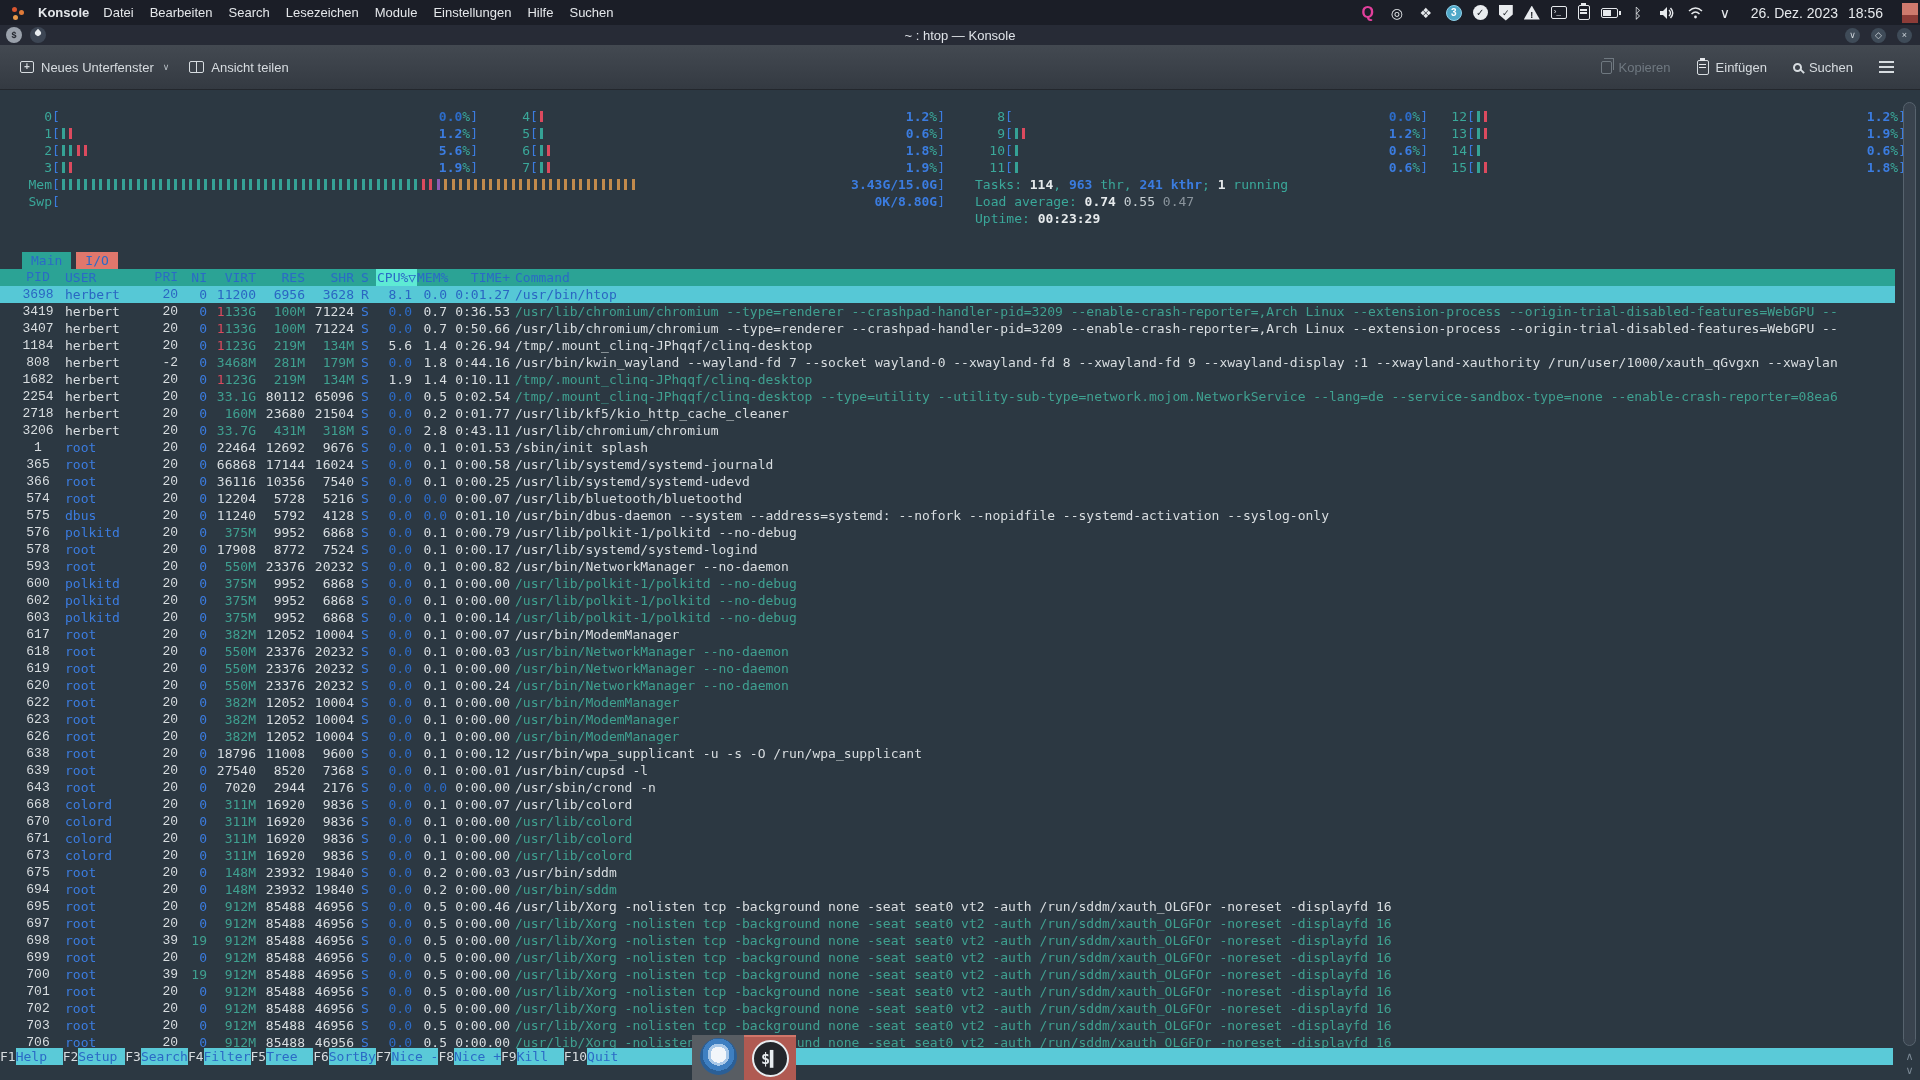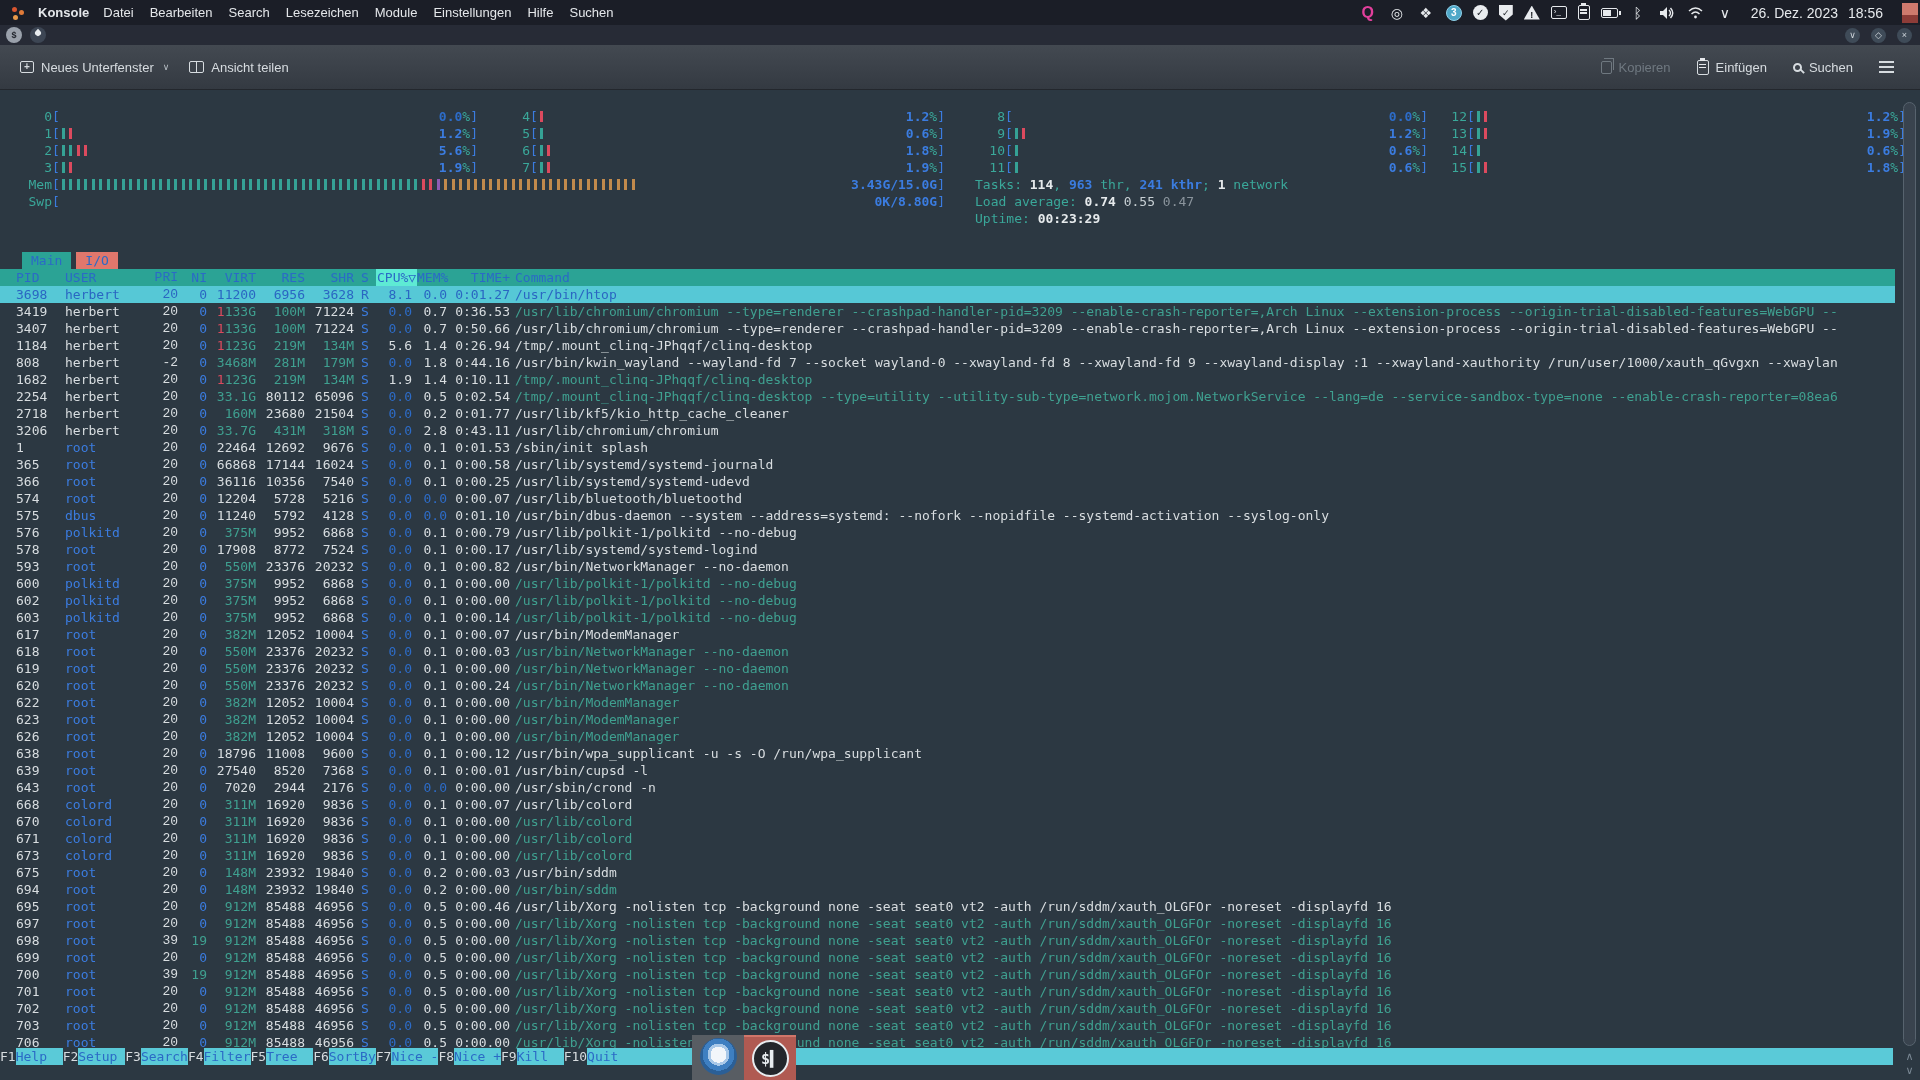--- a/index.html
+++ b/index.html
@@ -101,21 +101,21 @@
   
   #htop-tabs { display:flex; gap:5px; }
   .htab { height:17px; line-height:17px; padding:0 9px; color:#2b6ac6; }
   .htab-main { background:#2ba395; }
   .htab-io { background:#e0776c; }
 
   
   .prow { display:flex; height:17px; line-height:17px; white-space:pre; overflow:hidden; width:100%;
           padding-left:16px; }
   .c { flex:none; margin-right:5px; overflow:visible; }
-  .c-pid{width:44px;text-align:left;} .c-user{width:80px;text-align:left;}
+  .c-pid{width:44px;text-align:center;font-family:Liberation Mono, monospace;} .c-user{width:80px;text-align:left;}
   .c-pri{width:28px;text-align:right;font-family:Liberation Mono, monospace;} .c-ni{width:24px;text-align:right;}
   .c-virt{width:44px;text-align:right;} .c-res{width:44px;text-align:right;}
   .c-shr{width:44px;text-align:right;} .c-s{width:12px;text-align:center;}
   .c-cpu{width:36px;text-align:right;} .c-mem{width:30px;text-align:right;}
   .c-time{width:58px;text-align:right;} .c-cmd{flex:1;text-align:left;margin-right:0;}
   #htop-header { background:#2ba395; color:#2b6ac6; }
   #htop-header .c { color:#2b6ac6; }
   #htop-header .sortcell span { background:#5eead4; padding:12px 1px; }
   .tw{color:#d8dde0;} .tb{color:#3b7ce0;} .tt{color:#3fa090;} .tg{color:#3fa090;}
   .td{color:#2d6cc8;} .trd{color:#dc4a5e;}
@@ -198,20 +198,21 @@
       <span>26. Dez. 2023</span>
       <span>18:56</span>
     </span>
     <span id="corner-widget"></span>
   </div>
 </div>
 
 <div id="titlebar">
   <span id="tb-appicon">$</span>
   <span id="tb-pin"></span>
+  <span id="tb-title">~ : htop — Konsole</span>
   <span id="tb-buttons">
     <span class="winbtn">∨</span>
     <span class="winbtn">◇</span>
     <span class="winbtn">×</span>
   </span>
 </div>
 
 <div id="toolbar">
   <span class="tool-btn">
     <span class="icon-newtab">+</span>
@@ -264,21 +265,21 @@
       <div class="mline"><span class="mlabel">13</span><span class="brk">[</span><span class="mbars"><span class="bar b-t"></span><span class="bar b-r"></span></span><span class="mpct">1.9</span><span class="pctsign">%</span><span class="brk">]</span></div>
       <div class="mline"><span class="mlabel">14</span><span class="brk">[</span><span class="mbars"><span class="bar b-t"></span></span><span class="mpct">0.6</span><span class="pctsign">%</span><span class="brk">]</span></div>
       <div class="mline"><span class="mlabel">15</span><span class="brk">[</span><span class="mbars"><span class="bar b-t"></span><span class="bar b-r"></span></span><span class="mpct">1.8</span><span class="pctsign">%</span><span class="brk">]</span></div>
     </div>
   <div id="mem-line" class="abs" style="left:22px; top:86px;  width:923px;">
       <div class="mline"><span class="mlabel">Mem</span><span class="brk">[</span><span class="mbars"><span class="bar b-t"></span><span class="bar b-t"></span><span class="bar b-t"></span><span class="bar b-t"></span><span class="bar b-t"></span><span class="bar b-t"></span><span class="bar b-t"></span><span class="bar b-t"></span><span class="bar b-t"></span><span class="bar b-t"></span><span class="bar b-t"></span><span class="bar b-t"></span><span class="bar b-t"></span><span class="bar b-t"></span><span class="bar b-t"></span><span class="bar b-t"></span><span class="bar b-t"></span><span class="bar b-t"></span><span class="bar b-t"></span><span class="bar b-t"></span><span class="bar b-t"></span><span class="bar b-t"></span><span class="bar b-t"></span><span class="bar b-t"></span><span class="bar b-t"></span><span class="bar b-t"></span><span class="bar b-t"></span><span class="bar b-t"></span><span class="bar b-t"></span><span class="bar b-t"></span><span class="bar b-t"></span><span class="bar b-t"></span><span class="bar b-t"></span><span class="bar b-t"></span><span class="bar b-t"></span><span class="bar b-t"></span><span class="bar b-t"></span><span class="bar b-t"></span><span class="bar b-t"></span><span class="bar b-t"></span><span class="bar b-t"></span><span class="bar b-t"></span><span class="bar b-t"></span><span class="bar b-t"></span><span class="bar b-t"></span><span class="bar b-t"></span><span class="bar b-t"></span><span class="bar b-t"></span><span class="bar b-r"></span><span class="bar b-r"></span><span class="bar b-p"></span><span class="bar b-o"></span><span class="bar b-o"></span><span class="bar b-o"></span><span class="bar b-o"></span><span class="bar b-o"></span><span class="bar b-o"></span><span class="bar b-o"></span><span class="bar b-o"></span><span class="bar b-o"></span><span class="bar b-o"></span><span class="bar b-o"></span><span class="bar b-o"></span><span class="bar b-o"></span><span class="bar b-o"></span><span class="bar b-o"></span><span class="bar b-o"></span><span class="bar b-o"></span><span class="bar b-o"></span><span class="bar b-o"></span><span class="bar b-o"></span><span class="bar b-o"></span><span class="bar b-o"></span><span class="bar b-o"></span><span class="bar b-o"></span><span class="bar b-o"></span><span class="bar b-o"></span></span><span class="mpct">3.43G/15.0G</span><span class="brk">]</span></div>
     </div>
   <div id="swp-line" class="abs" style="left:22px; top:103px; width:923px;">
       <div class="mline"><span class="mlabel">Swp</span><span class="brk">[</span><span class="mbars"></span><span class="mpct">0K/8.80G</span><span class="brk">]</span></div>
     </div>
-  <div id="tasks-line" class="abs tline" style="left:975px; top:86px;"><span class="lbl">Tasks: </span><span class="wb">114</span><span class="lbl">, </span><span class="bb">963</span><span class="lbl"> thr</span><span class="lbl">, </span><span class="bb">241</span><span class="bb"> kthr</span><span class="lbl">; </span><span class="wb">1</span><span class="lbl"> network</span></div>
+  <div id="tasks-line" class="abs tline" style="left:975px; top:86px;"><span class="lbl">Tasks: </span><span class="wb">114</span><span class="lbl">, </span><span class="bb">963</span><span class="lbl"> thr</span><span class="lbl">, </span><span class="bb">241</span><span class="bb"> kthr</span><span class="lbl">; </span><span class="wb">1</span><span class="lbl"> running</span></div>
   <div id="load-line" class="abs tline" style="left:975px; top:103px;"><span class="lbl">Load average: </span><span class="wb">0.74 </span><span class="wn">0.55 </span><span class="dimt">0.47</span></div>
   <div id="uptime-line" class="abs tline" style="left:975px; top:120px;"><span class="lbl">Uptime: </span><span class="wb">00:23:29</span></div>
 
   <div id="htop-tabs" class="abs" style="left:22px; top:162px;">
       <span class="htab htab-main">Main</span>
       <span class="htab htab-io">I/O</span>
     </div>
 
   <div id="htop-header" class="abs prow" style="left:0; top:179px; width:1895px;"><span class="c c-pid">PID</span><span class="c c-user">USER</span><span class="c c-pri">PRI</span><span class="c c-ni">NI</span><span class="c c-virt">VIRT</span><span class="c c-res">RES</span><span class="c c-shr">SHR</span><span class="c c-s">S</span><span class="c c-cpu sortcell"><span>CPU%▽</span></span><span class="c c-mem">MEM%</span><span class="c c-time">TIME+</span><span class="c c-cmd">Command</span></div>
 

